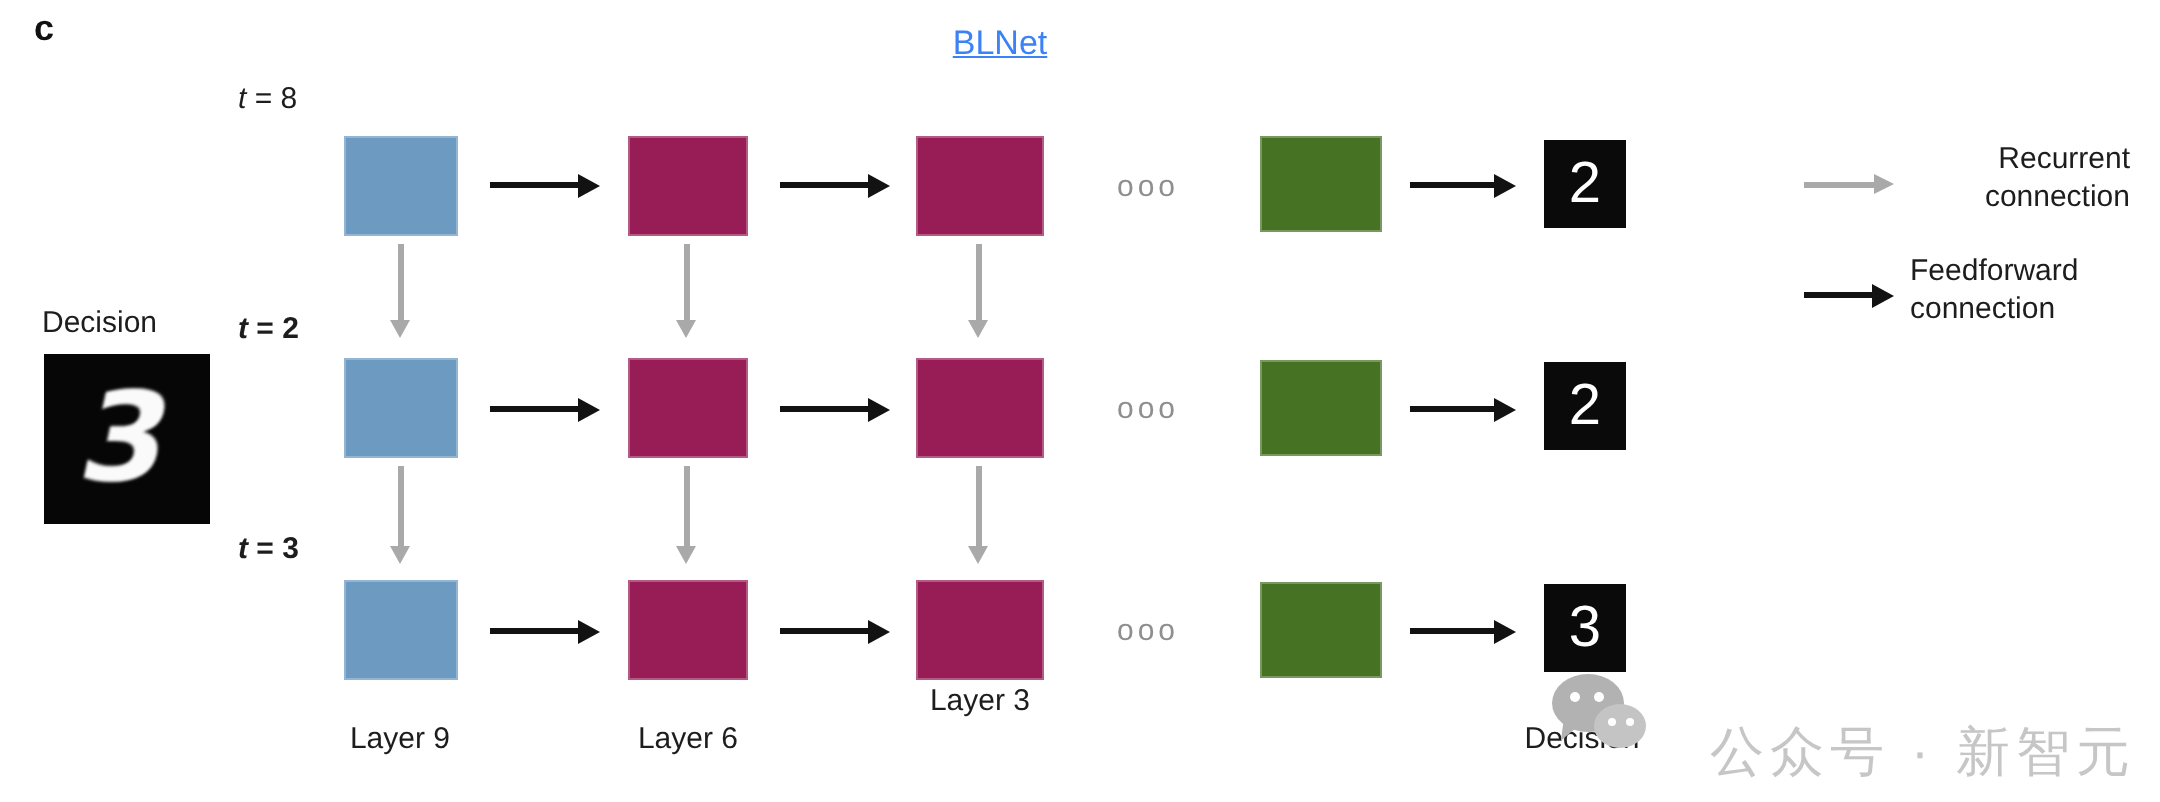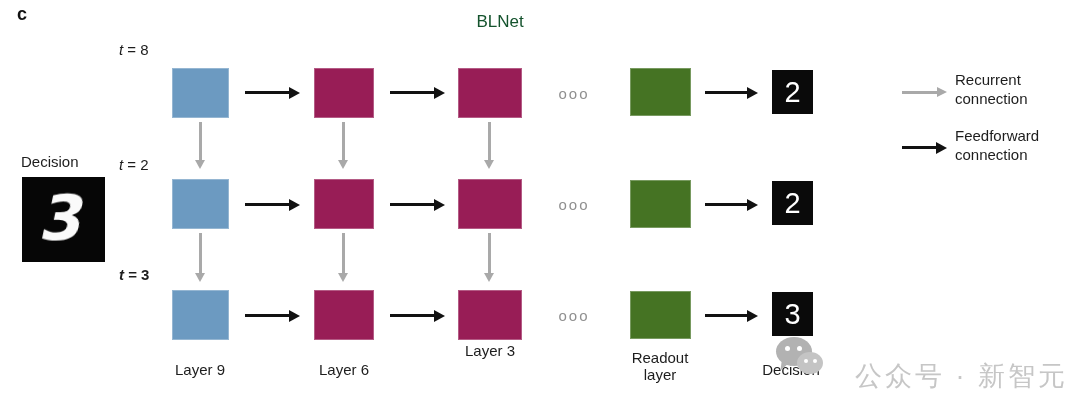--- a/index.html
+++ b/index.html
@@ -2,21 +2,21 @@
 <html><head>
 <meta charset="utf-8">
 <style>
   html,body{margin:0;padding:0;background:#ffffff;}
   .canvas{
     position:relative;width:1080px;height:401px;background:#ffffff;overflow:hidden;
     font-family:"Liberation Sans", sans-serif;color:#1d1d1d;
   }
   
   .panel-label{position:absolute;left:17px;top:4px;font-size:18px;font-weight:700;color:#111;}
-  .title{position:absolute;left:500px;top:12px;transform:translateX(-50%);font-size:17px;color:#14532d;}
+  .title{position:absolute;left:500px;top:12px;transform:translateX(-50%);font-size:17px;color:#3b82f6;text-decoration:underline;}
   .stim-label{position:absolute;left:21px;top:153px;font-size:15px;}
   .t-label{position:absolute;left:119px;width:44px;font-size:15px;}
   .t-label::first-letter{font-style:italic;}
   .col-label{position:absolute;font-size:15px;text-align:center;line-height:17px;}
   .dots{position:absolute;left:552px;width:44px;text-align:center;font-size:15px;color:#8f8f8f;letter-spacing:2px;}
   
   .stim-img{position:absolute;left:22px;top:177px;width:83px;height:85px;background:#060606;}
   .stim-digit{display:block;width:100%;height:100%;text-align:center;line-height:84px;
     font-family:"DejaVu Sans", sans-serif;font-weight:700;font-size:62px;color:#fafafa;
     transform:skewX(-12deg);filter:blur(0.7px);}
@@ -59,21 +59,21 @@
 
   <div class="panel-label">c</div>
   <div class="title">BLNet</div>
 
   <div class="stim-label">Decision</div>
   <div class="stim-img">
     <span class="stim-digit">3</span>
   </div>
 
   <div class="t-label" style="top:41px;">t = 8</div>
-  <div class="t-label" style="top:156px;">t = 2</div>
+  <div class="t-label" style="top:156px;font-weight:bold;">t = 2</div>
   <div class="t-label" style="top:266px;font-weight:bold;">t = 3</div>
 
   <div class="box b-l1" style="top:68px;"></div>
   <div class="ha" style="left:245px;top:91px;width:44px;"></div>
   <div class="box b-l2" style="top:68px;"></div>
   <div class="ha" style="left:390px;top:91px;width:44px;"></div>
   <div class="box b-l3" style="top:68px;"></div>
   <div class="dots" style="top:85px;">ooo</div>
   <div class="box b-ro" style="top:68px;"></div>
   <div class="ha" style="left:705px;top:91px;width:42px;"></div>
@@ -103,25 +103,24 @@
   <div class="ha" style="left:390px;top:314px;width:44px;"></div>
   <div class="box b-l3" style="top:290px;"></div>
   <div class="dots" style="top:307px;">ooo</div>
   <div class="box b-ro" style="top:291px;"></div>
   <div class="ha" style="left:705px;top:314px;width:42px;"></div>
   <div class="box b-dec" style="top:292px;">3</div>
 
   <div class="col-label" style="left:160px;top:361px;width:80px;">Layer 9</div>
   <div class="col-label" style="left:304px;top:361px;width:80px;">Layer 6</div>
   <div class="col-label" style="left:450px;top:342px;width:80px;">Layer 3</div>
-  <div class="col-label" style="left:618px;top:349px;width:84px;">Readout layer</div>
   <div class="col-label" style="left:749px;top:361px;width:84px;">Decision</div>
 
   <div class="ha gray" style="left:902px;top:91px;width:35px;"></div>
-  <div class="legend-text" style="top:70px;">Recurrent connection</div>
+  <div class="legend-text" style="top:70px;text-align:right;">Recurrent connection</div>
   <div class="ha" style="left:902px;top:146px;width:34px;"></div>
   <div class="legend-text" style="top:126px;">Feedforward connection</div>
 
   <div class="wm-icon">
     <div class="wm-b1"></div>
     <div class="wm-b1-tail"></div>
     <div class="wm-b2"></div>
   </div>
   <div class="wm-text">公众号 · 新智元</div>
 

